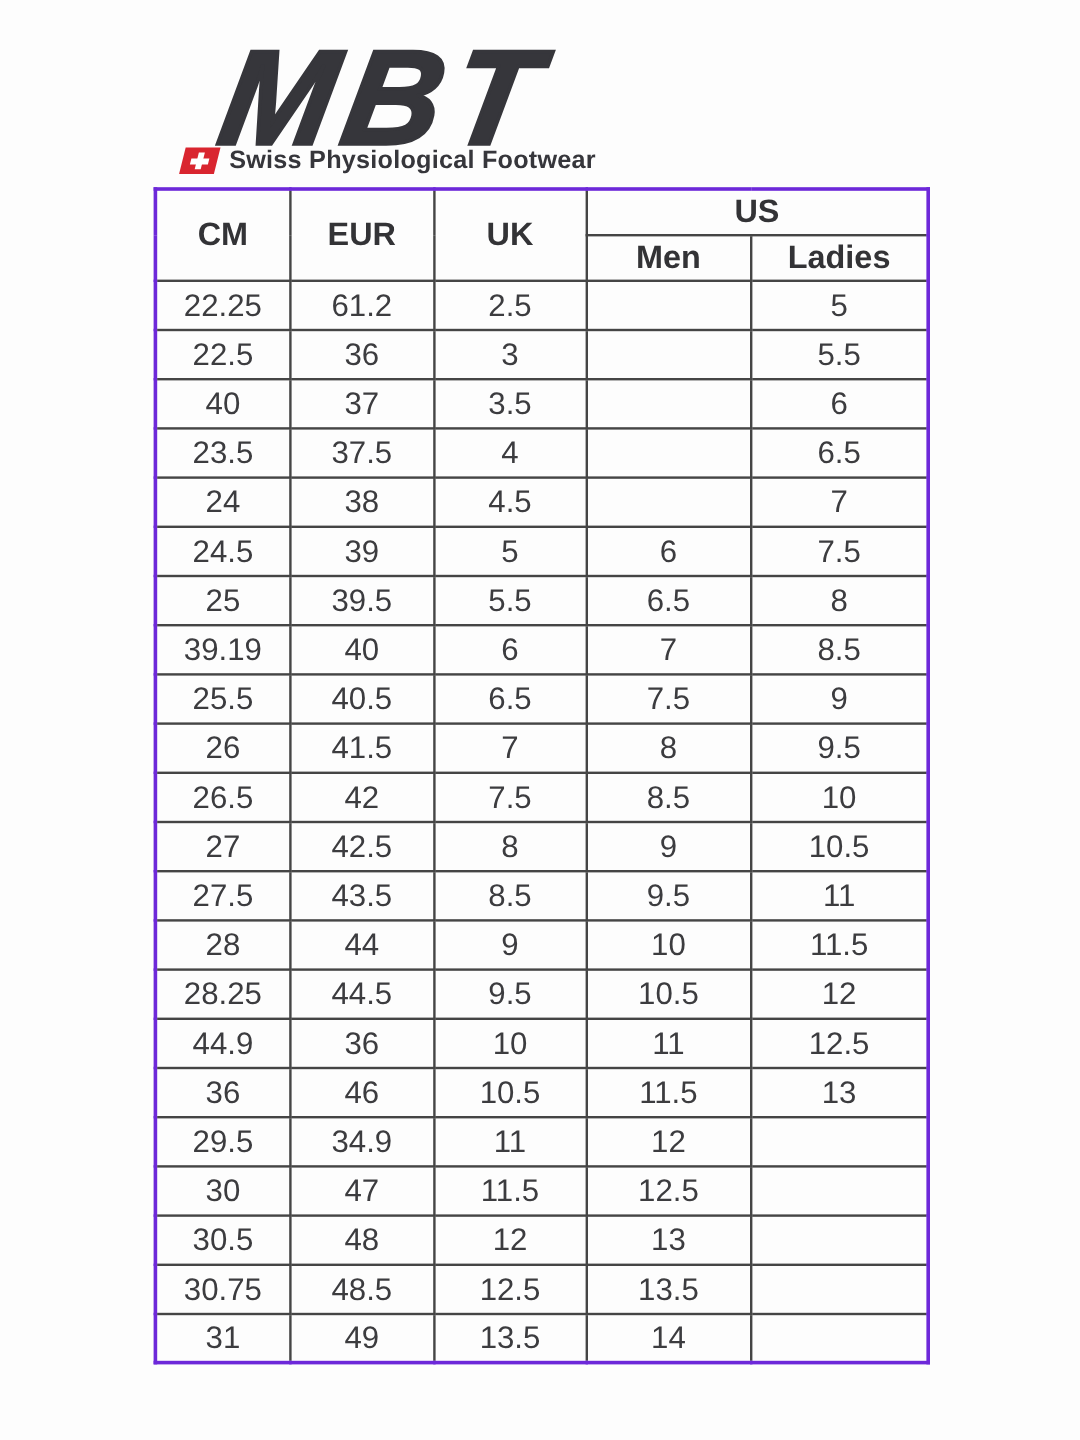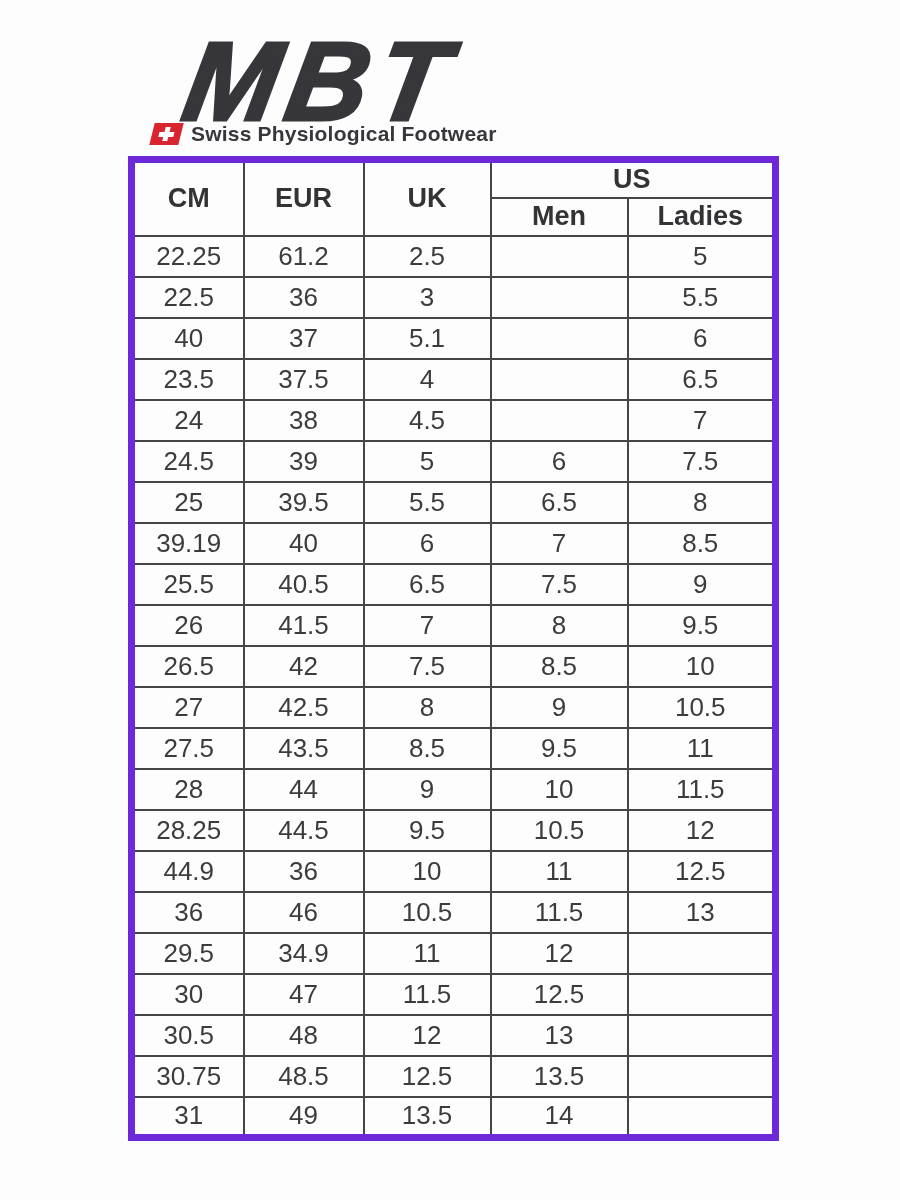--- a/index.html
+++ b/index.html
@@ -63,21 +63,21 @@
   }
 
   
   .size-table {
     position: absolute;
     left: 128px;
     top: 156px;
     border-collapse: collapse;
     table-layout: fixed;
     background: #fdfdfd;
-    border: 7px solid #6d28d9;
+    border: 3px solid #6d28d9;
   }
   .size-table th, .size-table td {
     border: 2px solid #454545;
     text-align: center;
     vertical-align: middle;
     padding: 0;
     overflow: hidden;
   }
   .size-table thead th {
     font-size: 27px;
@@ -140,21 +140,21 @@
         <tr>
           <td>22.5</td>
           <td>36</td>
           <td>3</td>
           <td></td>
           <td>5.5</td>
         </tr>
         <tr>
           <td>40</td>
           <td>37</td>
-          <td>5.1</td>
+          <td>3.5</td>
           <td></td>
           <td>6</td>
         </tr>
         <tr>
           <td>23.5</td>
           <td>37.5</td>
           <td>4</td>
           <td></td>
           <td>6.5</td>
         </tr>

